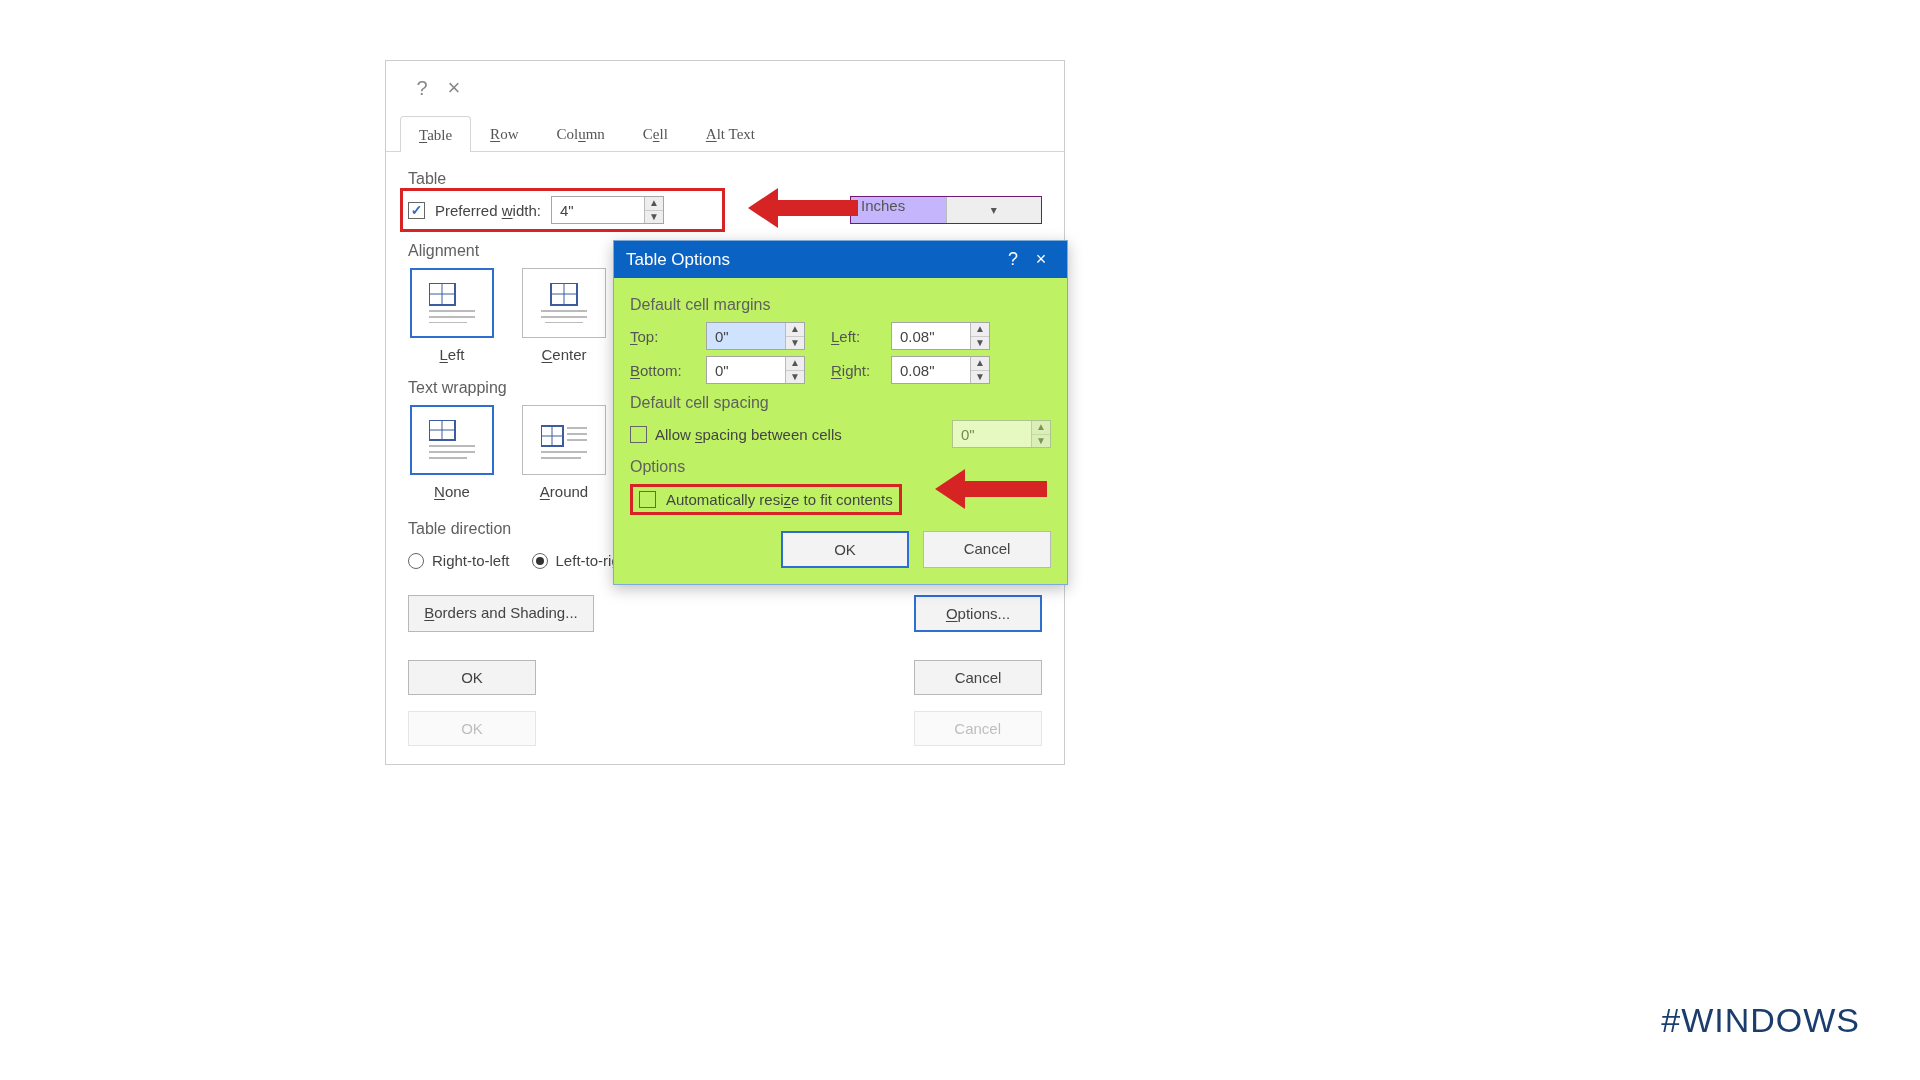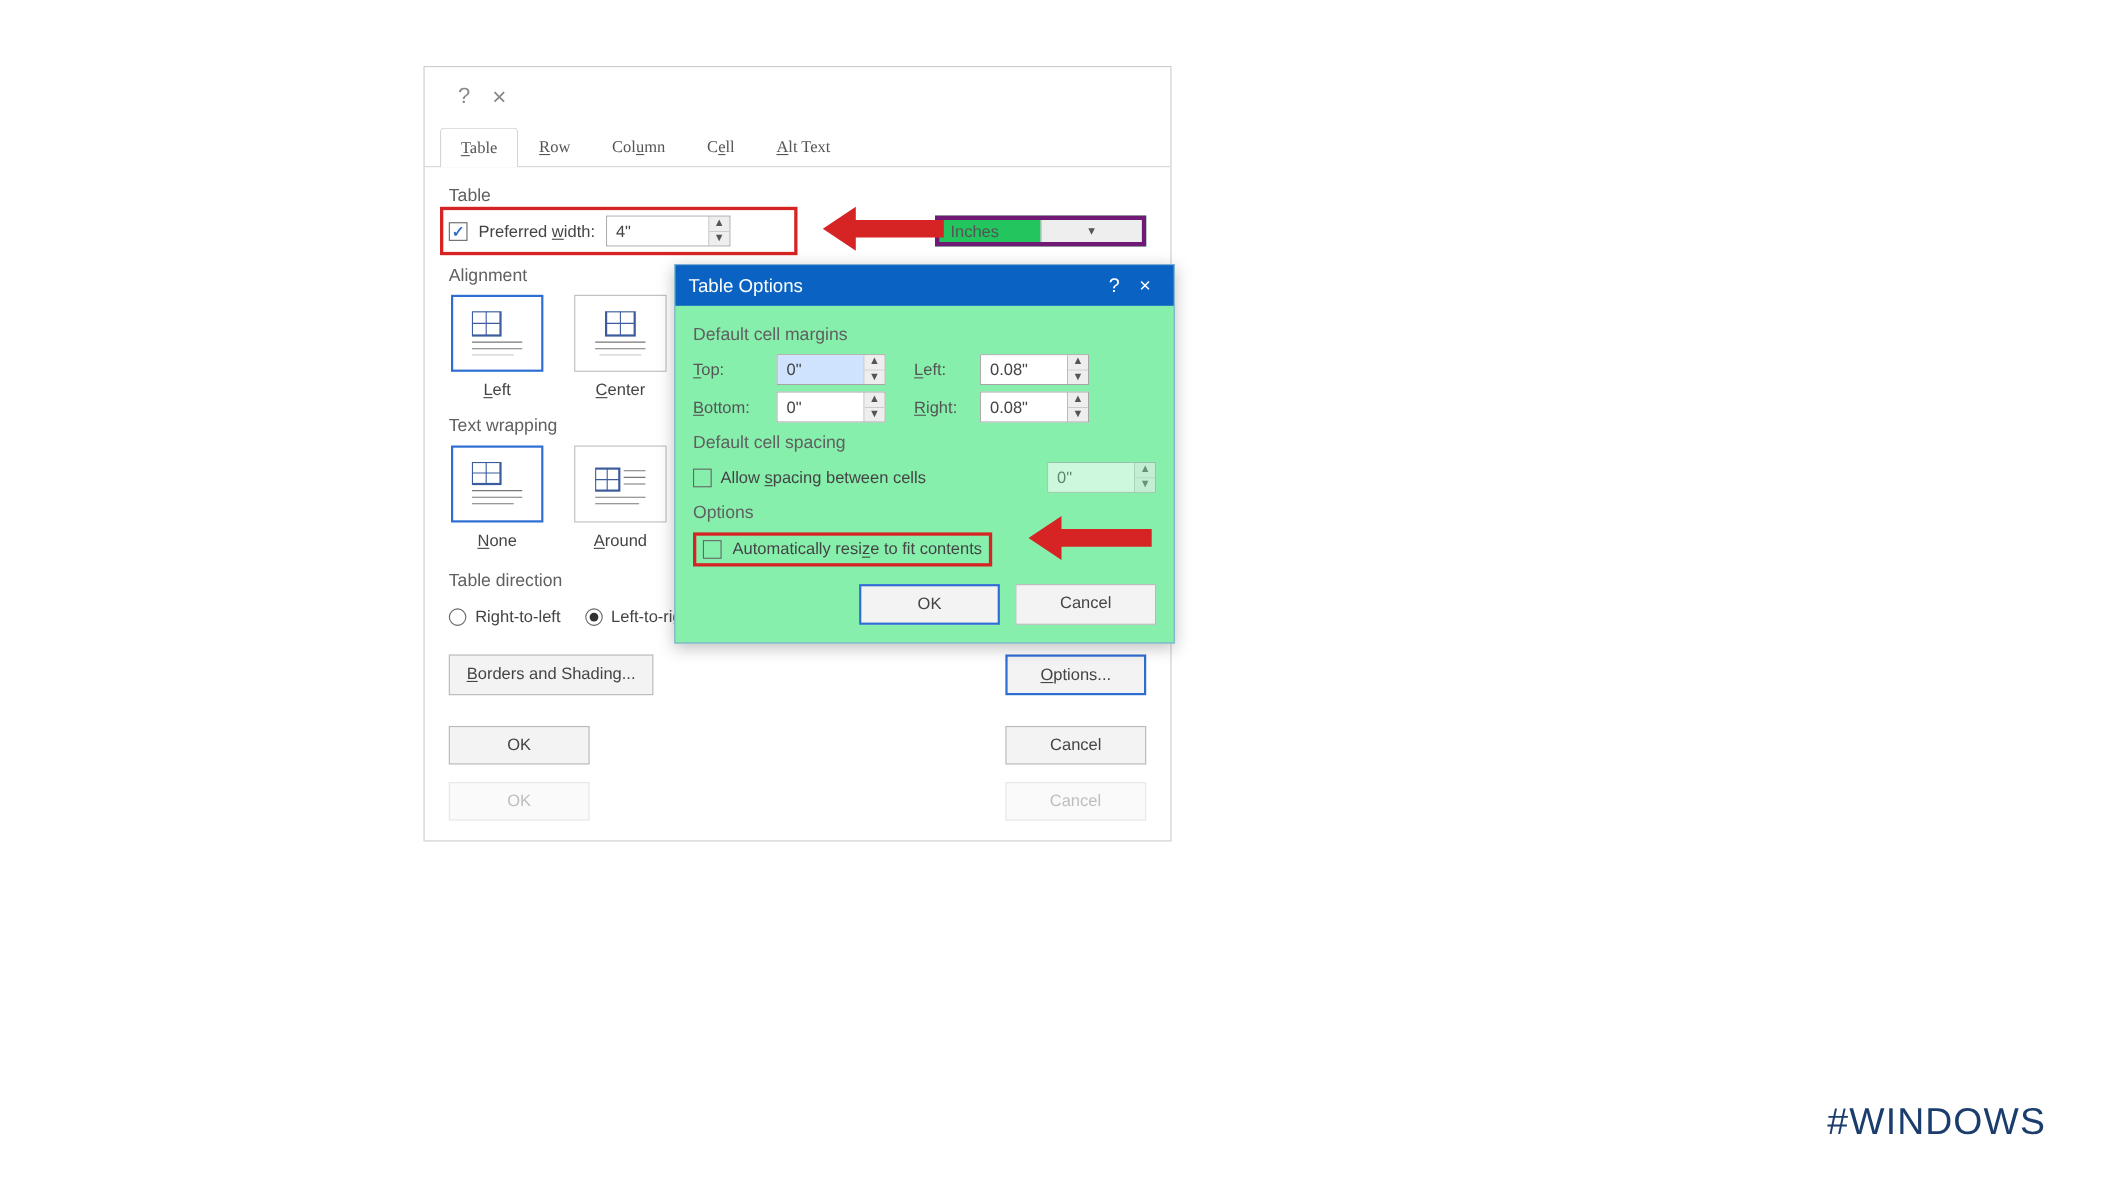--- a/index.html
+++ b/index.html
@@ -25,21 +25,21 @@
   .size-row { display:flex; align-items:center; gap:10px; position:relative; }
   .hilite-red { position:absolute; border:3px solid #d62424; left:-8px; top:-8px; width:325px; height:44px; pointer-events:none; }
   .chk { width:17px; height:17px; border:1px solid #666; display:inline-flex; align-items:center; justify-content:center; color:#316dbd; font-size:14px; font-weight:bold; }
   .chk.checked::before { content:"✓"; }
   .spin { display:flex; align-items:stretch; border:1px solid #a6a6a6; height:28px; background:#fff; }
   .spin input { border:none; outline:none; padding:0 8px; width:92px; font-size:15px; color:#444; }
   .spin .btns { display:flex; flex-direction:column; border-left:1px solid #bbb; }
   .spin .b { width:18px; flex:1; background:#eee; font-size:10px; line-height:1; display:flex; align-items:center; justify-content:center; color:#555; border-bottom:1px solid #ccc; }
   .spin .b:last-child { border-bottom:none; }
   .measure-lab { margin-left:30px; color:#666; }
-  .combo { display:flex; align-items:center; border:4px solid #701a75; height:28px; background:#22c55e; width:192px; }
+  .combo { display:flex; border:1px solid #701a75; height:28px; background:#c4b5fd; width:192px; }
   .combo span { flex:1; padding:0 10px; color:#555; }
   .combo .dd { width:22px; display:flex; align-items:center; justify-content:center; background:#eee; border-left:1px solid #bbb; height:100%; font-size:12px; color:#555; }
 
   
   .arrow { position:absolute; pointer-events:none; }
   .arrow1 { left:340px; top:-18px; }
   .arrow2 { left:305px; top:-25px; }
 
   .align-grid { display:flex; gap:28px; margin:6px 0 2px 2px; }
   .opt { display:flex; flex-direction:column; align-items:center; gap:8px; }
@@ -51,21 +51,21 @@
   .radio { display:flex; align-items:center; gap:8px; }
   .rdot { width:16px; height:16px; border:1px solid #666; border-radius:50%; display:inline-flex; align-items:center; justify-content:center; }
   .rdot.sel::before { content:""; width:8px; height:8px; background:#333; border-radius:50%; }
 
   .btm-btns { display:flex; justify-content:space-between; gap:14px; margin-top:26px; }
   .btn { border:1px solid #b8b8b8; background:#f3f3f3; padding:8px 0; width:128px; text-align:center; color:#444; cursor:pointer; }
   .btn.sel { border:2px solid #2e6ed3; }
   .btn.wide { width:186px; }
 
   
-  .dlg-to { position:absolute; left:228px; top:180px; width:455px; background:#86efac; border:1px solid #7fa9d6; box-shadow:0 4px 14px rgba(0,0,0,.25); }
+  .dlg-to { position:absolute; left:228px; top:180px; width:455px; background:#bef264; border:1px solid #7fa9d6; box-shadow:0 4px 14px rgba(0,0,0,.25); }
   .to-titlebar { background:#0a63c2; color:#fff; display:flex; align-items:center; padding:8px 12px; }
   .to-title { flex:1; font-size:17px; }
   .to-help, .to-close { width:28px; text-align:center; font-size:18px; }
   .to-body { padding:12px 16px 16px 16px; }
   .row2 { display:flex; align-items:center; gap:8px; margin:6px 0; }
   .to-lab { width:68px; text-align:left; color:#555; }
   .to-lab.r { width:52px; margin-left:18px; }
   .spin.sm input { width:78px; }
   .opt-hilite { border:3px solid #d62424; padding:4px 6px; display:inline-flex; align-items:center; gap:10px; }
   .to-btns { display:flex; justify-content:flex-end; gap:14px; margin-top:16px; }

